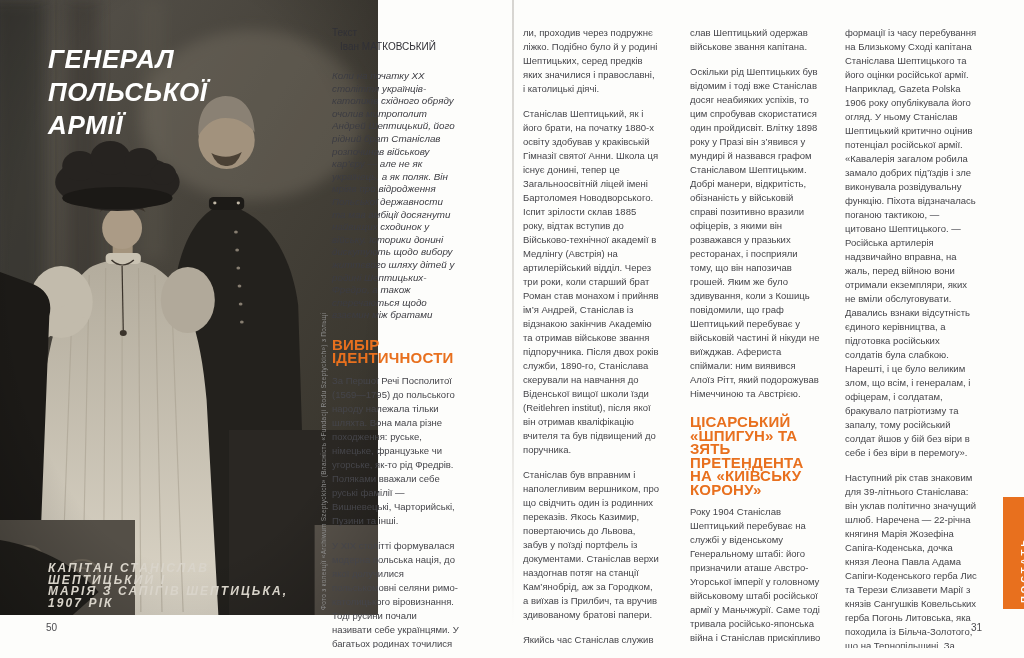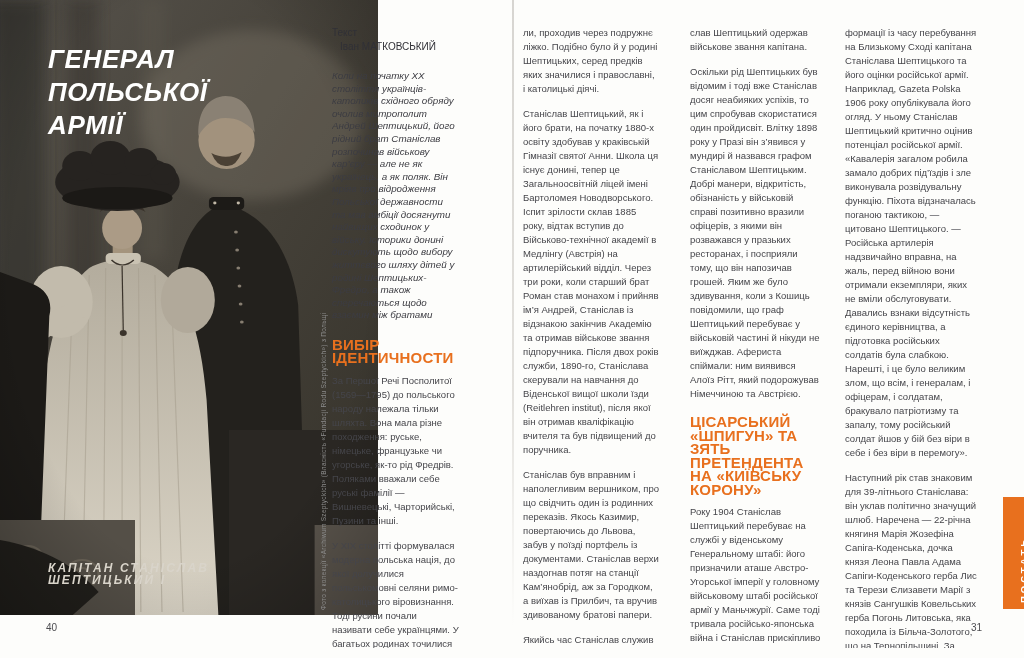--- a/index.html
+++ b/index.html
@@ -157,41 +157,42 @@
     </svg>
 
     <h1 class="headline">
         <div>ГЕНЕРАЛ</div>
         <div>ПОЛЬСЬКОЇ</div>
         <div>АРМІЇ</div>
       </h1>
 
     <figcaption class="photo-caption">
         <div>КАПІТАН СТАНІСЛАВ ШЕПТИЦЬКИЙ І</div>
+        <div>МАРІЯ З САПІГІВ ШЕПТИЦЬКА, 1907 РІК</div>
       </figcaption>
   </figure>
 
   <div class="credit">
     <span>Фото з колекції «Archiwum Szeptyckich» (Власність «Fundacji Rodu Szeptyckich») з Польщі</span>
   </div>
 
   <div class="col col1">
     <div class="byline">
       <div>Текст</div>
       <div class="author">Іван МАТКОВСЬКИЙ</div>
     </div>
     <p class="lede">Коли на початку XX століття українців-католиків східного обряду очолив митрополит Андрей Шептицький, його рідний брат Станіслав розпочинав військову кар’єру — але не як українець, а як поляк. Він мріяв про відродження Польської державности та мав амбіції досягнути найвищих сходинок у війську. Історики донині дискутують щодо вибору життєвого шляху дітей у родині Шептицьких-Фредро, а також сперечаються щодо взаємин між братами</p>
     <div>
         <h3 class="sec-head accent" style="color: rgb(232, 112, 30);">ВИБІР ІДЕНТИЧНОСТИ</h3>
         <p class="body-p">За Першої Речі Посполитої (1569—1795) до польського народу належала тільки шляхта. Вона мала різне походження: руське, німецьке, французьке чи угорське, як-то рід Фредрів. Поляками вважали себе руські фамілії — Вишневецькі, Чарторийські, Пузини та інші.</p>
         <p class="body-p">У XIX столітті формувалася модерна польська нація, до якої долучилися польськомовні селяни римо-католицького віровизнання. Тоді русини почали називати себе українцями. У багатьох родинах точилися дискусії про те, до кого вони належать. Виникла навіть традиція: дочки були тієї національности, що й матір, а сини належали до батькового народу. Національний кордон на Галичині, як тоді жартува-</p>
       </div>
   </div>
 
-  <div class="page-num pn-left">40</div>
+  <div class="page-num pn-left">50</div>
 
   <div class="fold"></div>
 
   <div class="col colA">
       <p class="body-p">ли, проходив через подружнє ліжко. Подібно було й у родині Шептицьких, серед предків яких значилися і православні, і католицькі діячі.</p>
       <p class="body-p">Станіслав Шептицький, як і його брати, на початку 1880-х освіту здобував у краківській Гімназії святої Анни. Школа ця існує донині, тепер це Загальноосвітній ліцей імені Бартоломея Новодворського. Іспит зрілости склав 1885 року, відтак вступив до Військово-технічної академії в Медлінгу (Австрія) на артилерійський відділ. Через три роки, коли старший брат Роман став монахом і прийняв ім’я Андрей, Станіслав із відзнакою закінчив Академію та отримав військове звання підпоручника. Після двох років служби, 1890-го, Станіслава скерували на навчання до Віденської вищої школи їзди (Reitlehren institut), після якої він отримав кваліфікацію вчителя та був підвищений до поручника.</p>
       <p class="body-p">Станіслав був вправним і наполегливим вершником, про що свідчить один із родинних переказів. Якось Казимир, повертаючись до Львова, забув у поїзді портфель із документами. Станіслав верхи наздогнав потяг на станції Кам’янобрід, аж за Городком, а виїхав із Прилбич, та вручив здивованому братові папери.</p>
       <p class="body-p">Якийсь час Станіслав служив у Перемишлі у X артилерійській бригаді. Потім продовжив навчання у Військовій школі Академії Генерального штабу, відтак його призначили ад’ютантом 53-ї бригади піхоти в місті Кошиці (Словаччина). Восени 1898 року граф Стані-</p>
     </div>
   <div class="col colB">

